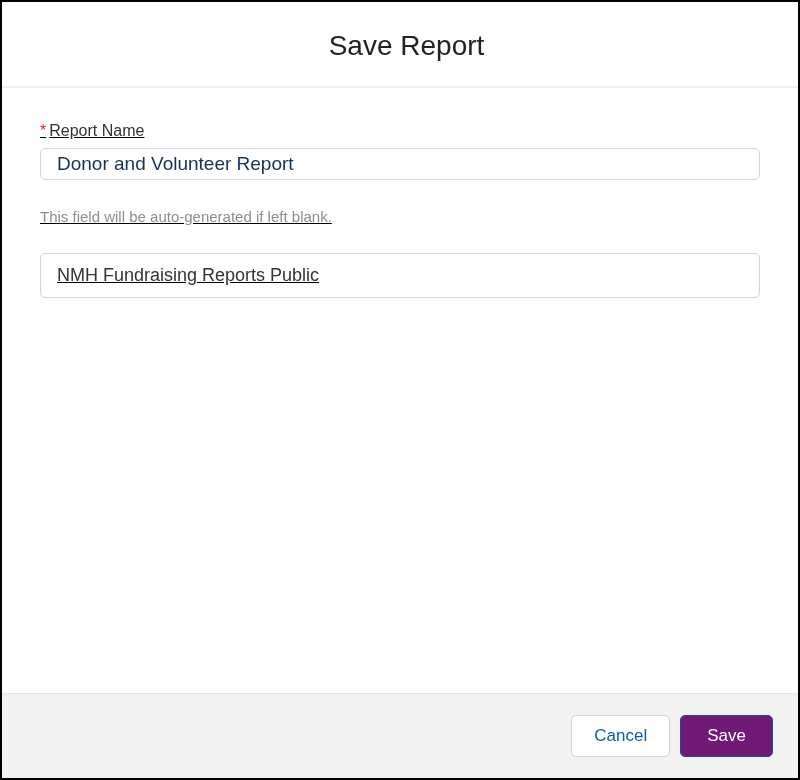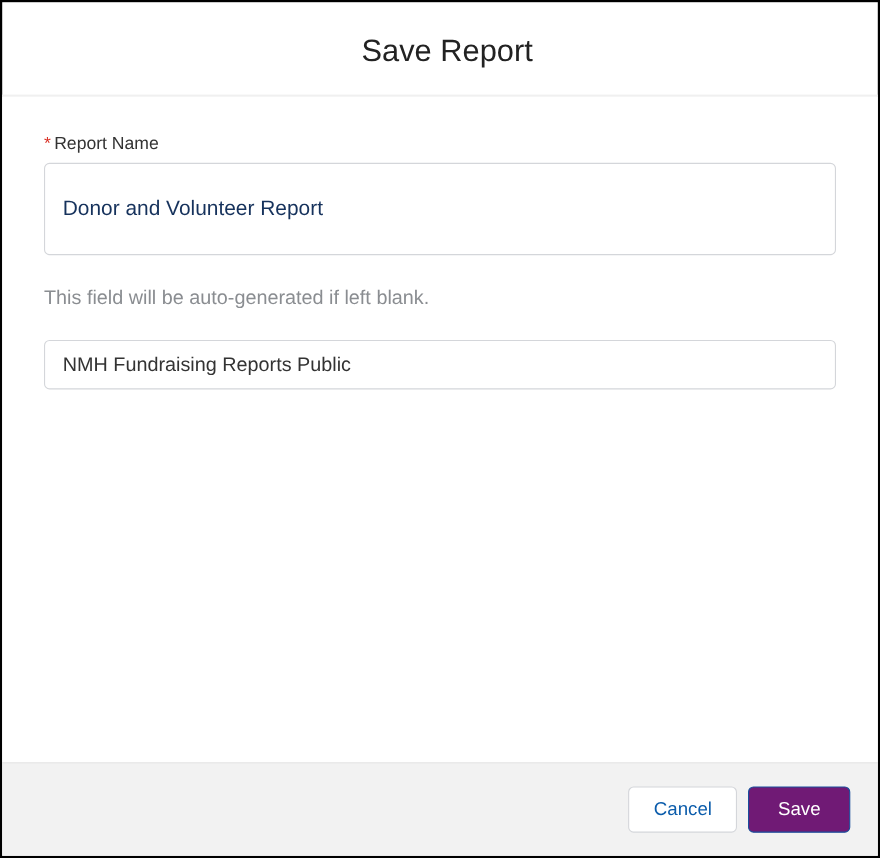--- a/index.html
+++ b/index.html
@@ -25,46 +25,47 @@
     .modal-title {
       font-size: 28px;
       font-weight: 400;
       color: #222;
       padding-left: 13px;
     }
     .modal-body {
       background: #fff;
       padding: 34px 38px 24px 38px;
       flex: 1;
+      text-decoration: underline;
     }
     .field-group {
       margin-bottom: 28px;
     }
     .field-label {
       display: block;
       font-size: 16px;
       color: #333;
       margin-bottom: 8px;
     }
     .required-mark {
       color: #d93025;
       margin-right: 3px;
     }
     .text-input {
       width: 100%;
-      padding: 30px 16px;
+      padding: 4px 16px;
       font-size: 19px;
       color: #16325c;
       border: 1px solid #d4d6da;
       border-radius: 5px;
       background: #fff;
       font-family: inherit;
     }
     .help-text {
-      font-size: 18px;
+      font-size: 15px;
       color: #8a8d91;
       margin-top: 2px;
     }
     .textarea-input {
       width: 100%;
       padding: 14px 16px;
       font-size: 19px;
       color: #16325c;
       border: 1px solid #d4d6da;
       border-radius: 5px;

